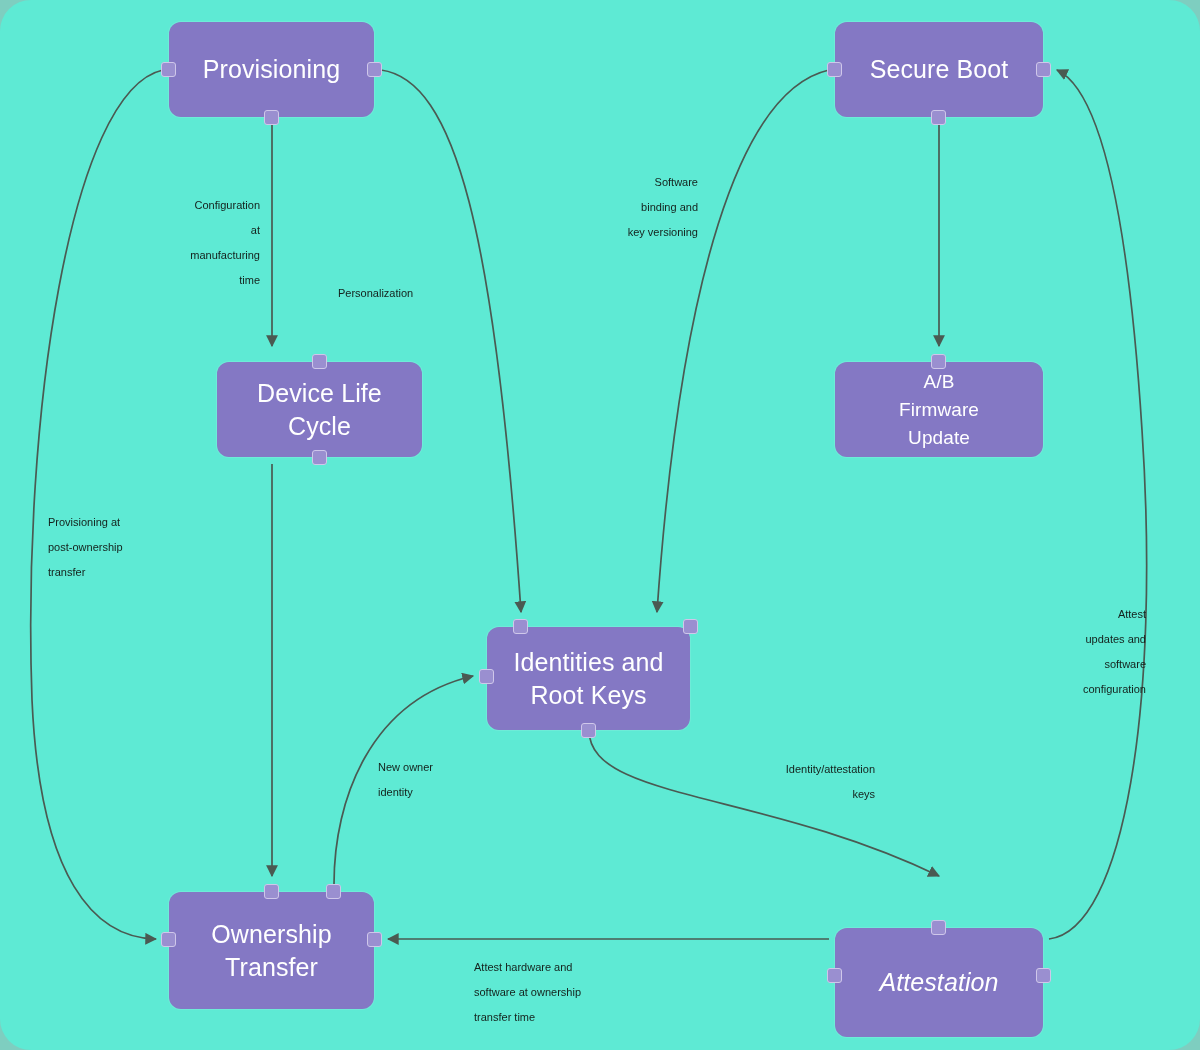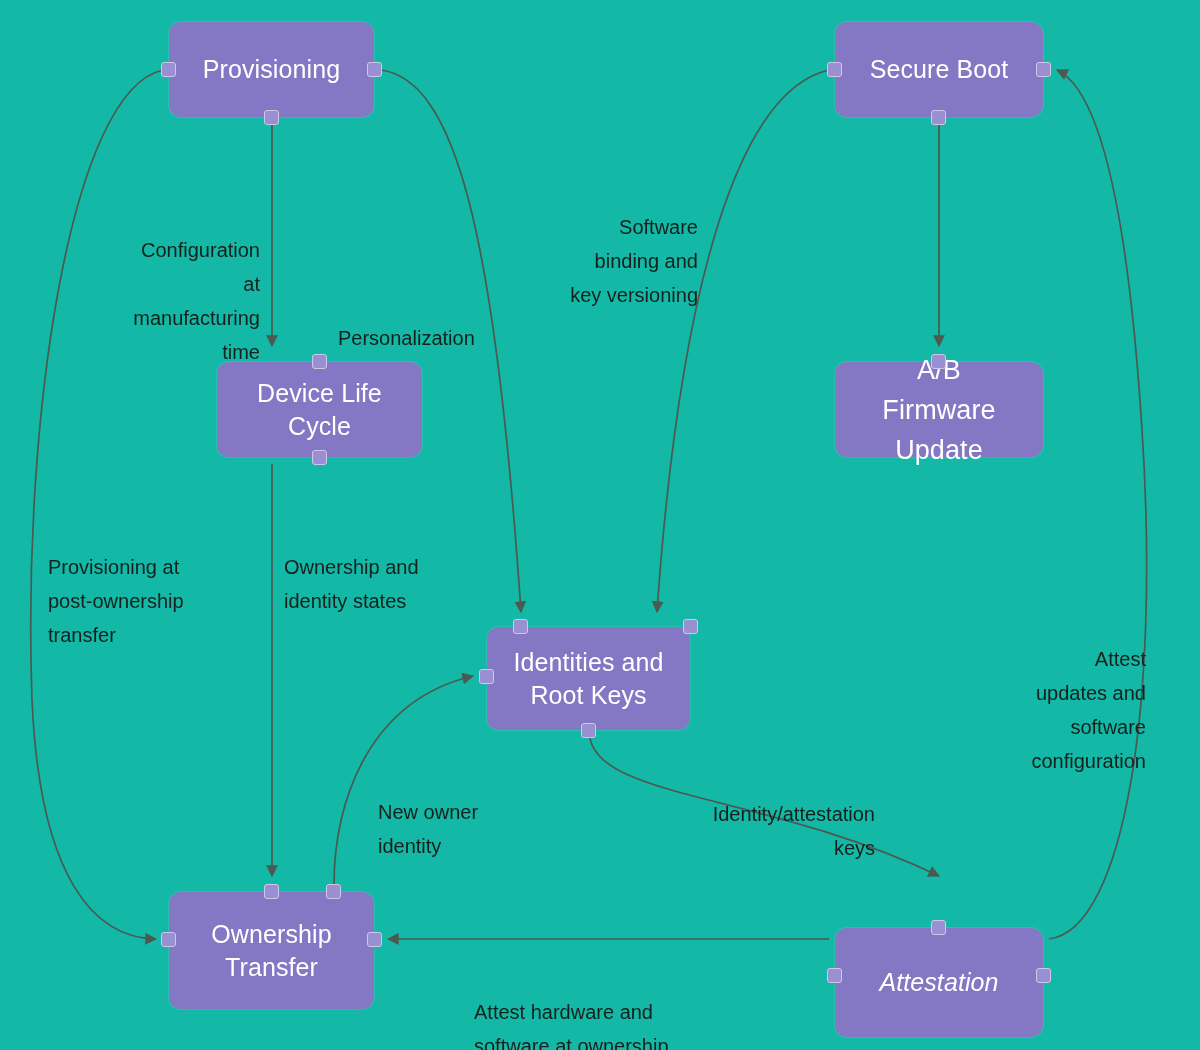--- a/index.html
+++ b/index.html
@@ -4,23 +4,24 @@
 <style>
   html, body {
     margin: 0;
     padding: 0;
     background: #7ecec0;
   }
   #canvas {
     position: relative;
     width: 1200px;
     height: 1050px;
-    background: #14b8a6;
+    background: #5eead4;
     font-family: "Liberation Sans", sans-serif;
     overflow: hidden;
+    border-radius: 31px;
   }
   #edge-layer {
     position: absolute;
     left: 0;
     top: 0;
     width: 1200px;
     height: 1050px;
     pointer-events: none;
   }
   .edge-path {
@@ -52,24 +53,23 @@
     width: 15px;
     height: 15px;
     background: #9a8fd0;
     border: 1.6px solid #cfc7ea;
     border-radius: 3px;
     box-sizing: border-box;
   }
   .edge-label {
     position: absolute;
     color: #14211c;
-    font-size: 20px;
-    line-height: 34px;
+    font-size: 11px;
+    line-height: 25px;
     white-space: pre-line;
-    margin-top: 40px;
   }
   .ta-left   { text-align: left; }
   .ta-right  { text-align: right; }
 </style>
 </head>
 <body>
 
 <div id="canvas">
 
   <svg id="edge-layer" viewBox="0 0 1200 1050" xmlns="http://www.w3.org/2000/svg">
@@ -115,21 +115,21 @@
   </div>
 
   <div class="node" style="left:169px; top:362px; width:205px; height:95px;margin-left:48px;">
     <span class="node-label">Device Life
 Cycle</span>
     <span class="handle" style="left:95px; top:-8px;"></span>
     <span class="handle" style="left:95px; bottom:-8px;"></span>
   </div>
 
   <div class="node" style="left:835px; top:362px; width:208px; height:95px;">
-    <span class="node-label" style="font-size:27px; line-height:40px;">A/B
+    <span class="node-label" style="font-size:19px; line-height:28px;">A/B
 Firmware
 Update</span>
     <span class="handle" style="left:96px; top:-8px;"></span>
   </div>
 
   <div class="node" style="left:487px; top:627px; width:203px; height:103px;">
     <span class="node-label">Identities and
 Root Keys</span>
     <span class="handle" style="left:26px;  top:-8px;"></span>
     <span class="handle" style="right:-8px; top:-8px; left:auto; margin-left:0;"></span>
@@ -162,22 +162,20 @@
 
   <div class="edge-label ta-right" style="left:556px; top:170px; width:142px;">Software
 binding and
 key versioning</div>
 
 
   <div class="edge-label ta-left" style="left:48px; top:510px; width:160px;">Provisioning at
 post-ownership
 transfer</div>
 
-  <div class="edge-label ta-left" style="left:284px; top:510px; width:155px;">Ownership and
-identity states</div>
 
   <div class="edge-label ta-right" style="left:1018px; top:602px; width:128px;">Attest
 updates and
 software
 configuration</div>
 
   <div class="edge-label ta-left" style="left:378px; top:755px; width:125px;">New owner
 identity</div>
 
   <div class="edge-label ta-right" style="left:698px; top:757px; width:177px;">Identity/attestation

